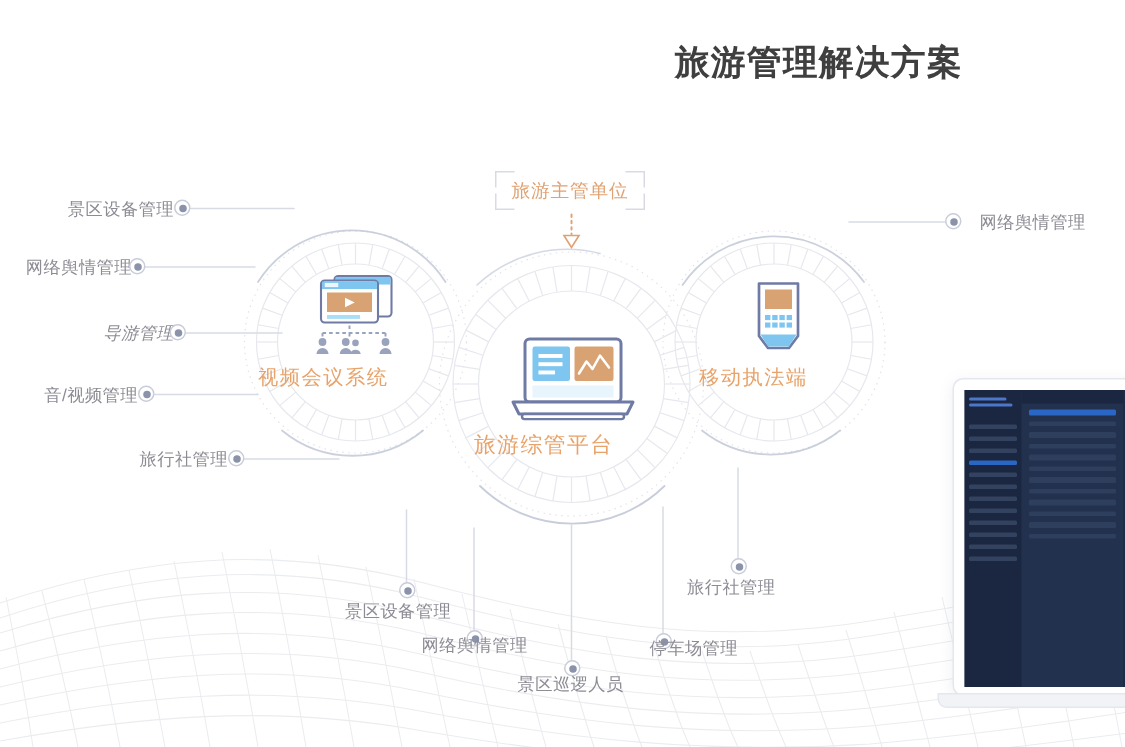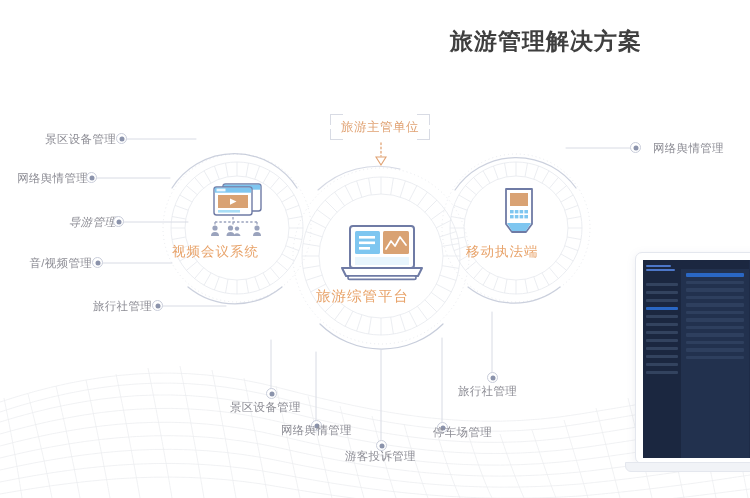--- a/index.html
+++ b/index.html
@@ -383,21 +383,21 @@
   <div class="dot" style="left:630px; top:142px;"></div>
   <div class="leaf-label" style="left:653px; top:141px;">网络舆情管理</div>
 
   <div class="dot" style="left:266px; top:388px;"></div>
   <div class="leaf-label" style="left:230px; top:400px;">景区设备管理</div>
 
   <div class="dot" style="left:311px; top:420px;"></div>
   <div class="leaf-label" style="left:281px; top:423px;">网络舆情管理</div>
 
   <div class="dot" style="left:376px; top:440px;"></div>
-  <div class="leaf-label" style="left:345px; top:449px;">游客投诉管理</div>
+  <div class="leaf-label" style="left:345px; top:449px;">景区巡逻人员</div>
 
   <div class="dot" style="left:437px; top:422px;"></div>
   <div class="leaf-label" style="left:419px; top:425px;margin-left:14px;">停车场管理</div>
 
   <div class="dot" style="left:487px; top:372px;"></div>
   <div class="leaf-label" style="left:458px; top:384px;">旅行社管理</div>
 
   <div class="icon-wrap" style="left:201px; top:181px; width:72px; height:56px;">
     <svg viewBox="0 0 72 56" width="72" height="56">
 

